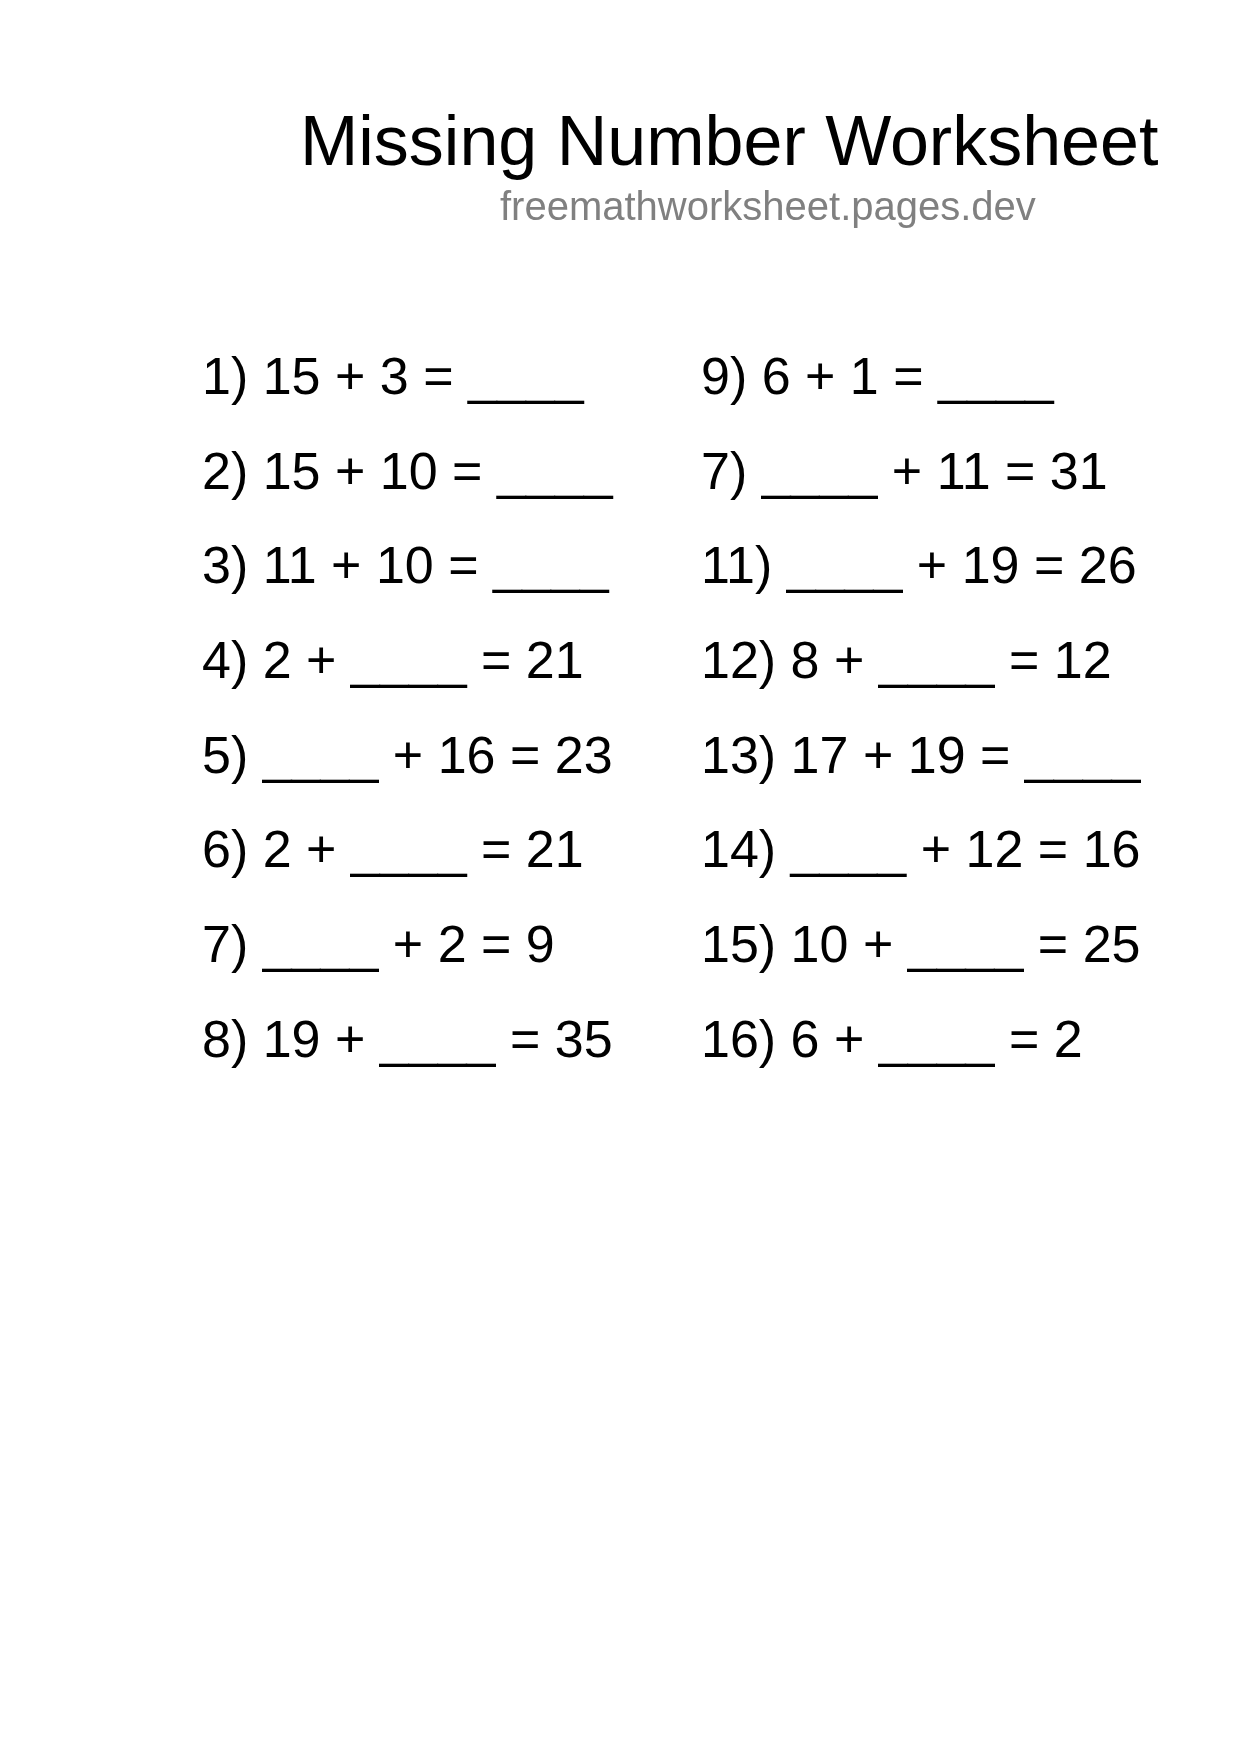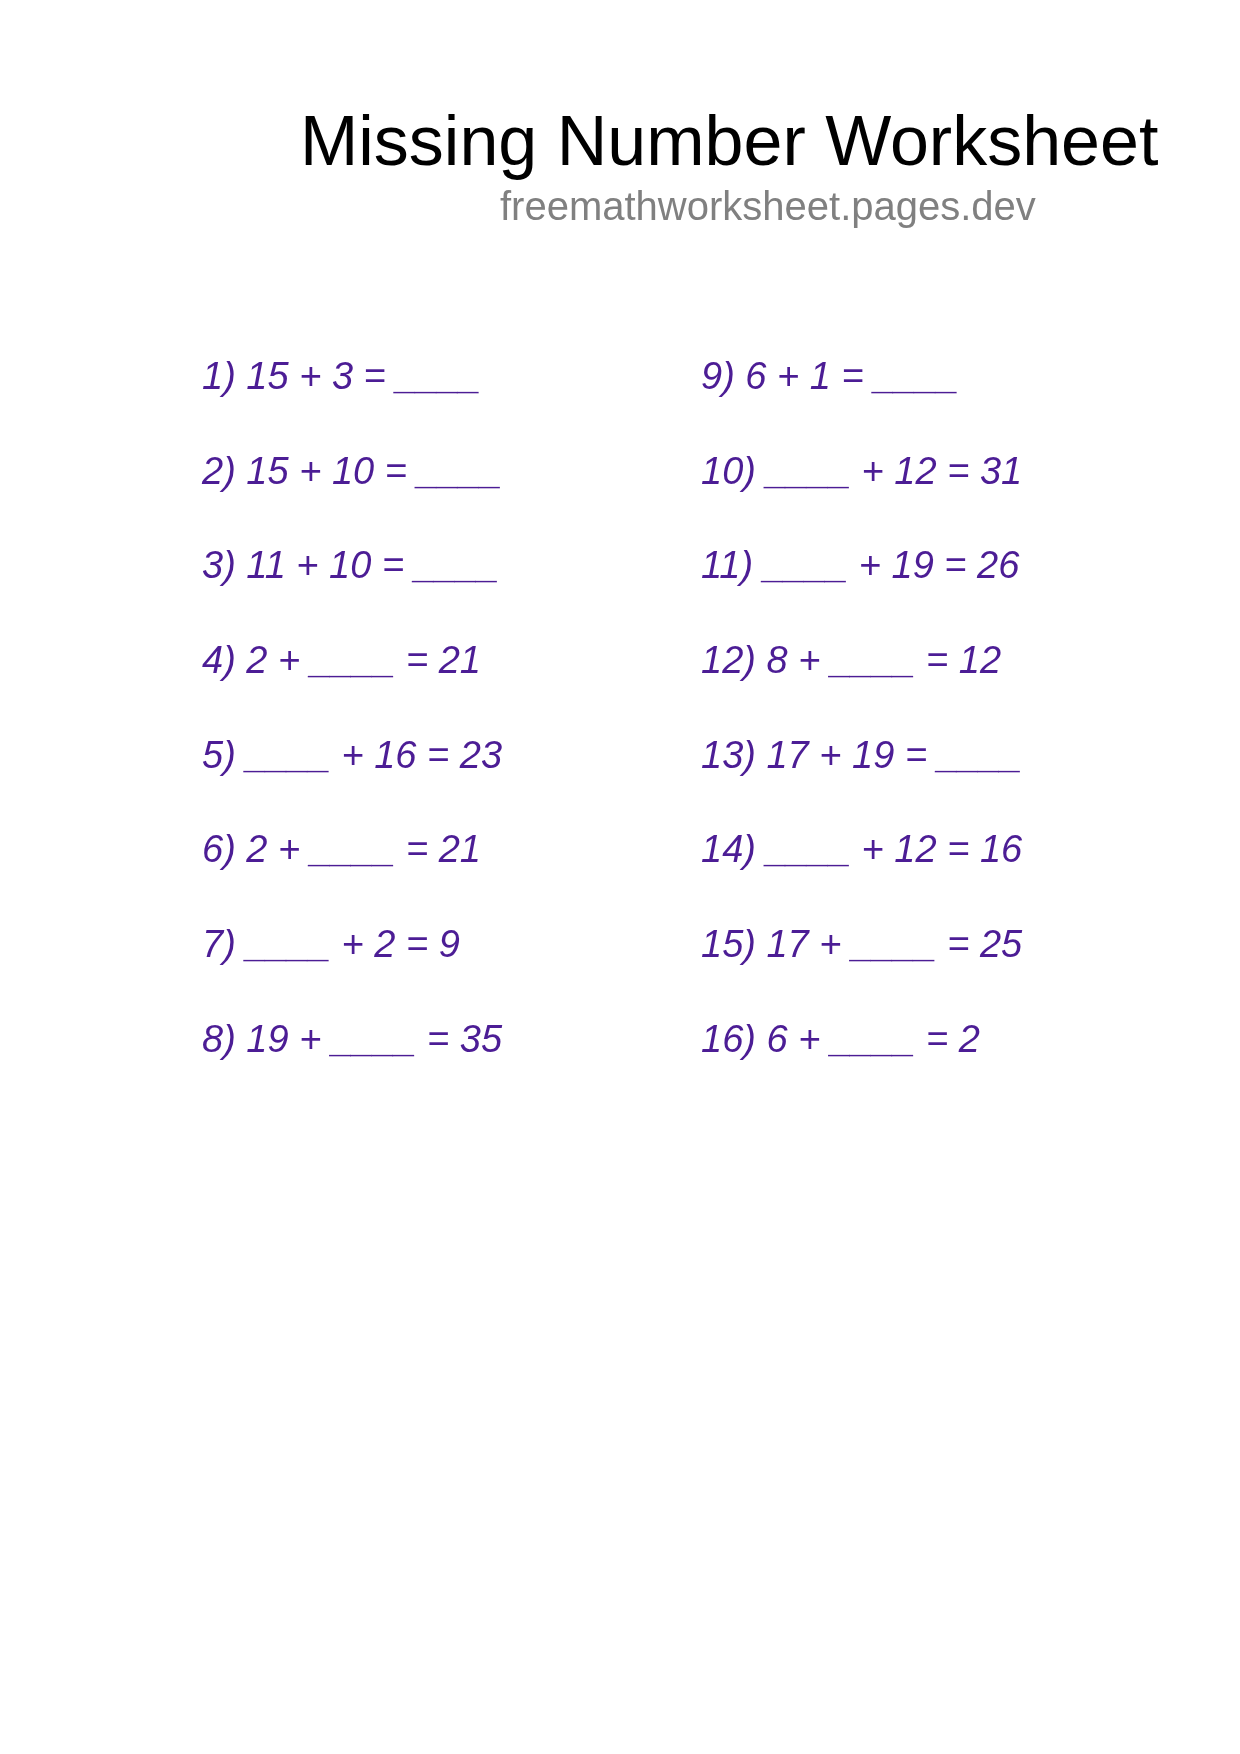--- a/index.html
+++ b/index.html
@@ -33,27 +33,26 @@
     white-space: nowrap;
     color: #808080;
   }
   .column {
     position: absolute;
     top: 350px;
   }
   .col-left { left: 202px; }
   .col-right { left: 701px; }
   .problem {
-    font-size: 38px;
+    font-size: 52px;
     line-height: 52px;
     height: 52px;
     margin-bottom: 42.7px;
     white-space: pre;
-    color: #4c1d95;
-    font-style: italic;
+    color: #000000;
   }
 </style>
 </head>
 <body>
 
 <div class="title">Missing Number Worksheet</div>
 <div class="subtitle">freemathworksheet.pages.dev</div>
 
 <div class="column col-left">
   <div class="problem">1) 15 + 3 = ____</div>
@@ -61,20 +60,20 @@
   <div class="problem">3) 11 + 10 = ____</div>
   <div class="problem">4) 2 + ____ = 21</div>
   <div class="problem">5) ____ + 16 = 23</div>
   <div class="problem">6) 2 + ____ = 21</div>
   <div class="problem">7) ____ + 2 = 9</div>
   <div class="problem">8) 19 + ____ = 35</div>
 </div>
 
 <div class="column col-right">
   <div class="problem">9) 6 + 1 = ____</div>
-  <div class="problem">10) ____ + 12 = 31</div>
+  <div class="problem">7) ____ + 11 = 31</div>
   <div class="problem">11) ____ + 19 = 26</div>
   <div class="problem">12) 8 + ____ = 12</div>
   <div class="problem">13) 17 + 19 = ____</div>
   <div class="problem">14) ____ + 12 = 16</div>
-  <div class="problem">15) 17 + ____ = 25</div>
+  <div class="problem">15) 10 + ____ = 25</div>
   <div class="problem">16) 6 + ____ = 2</div>
 </div>
 
 </body></html>

